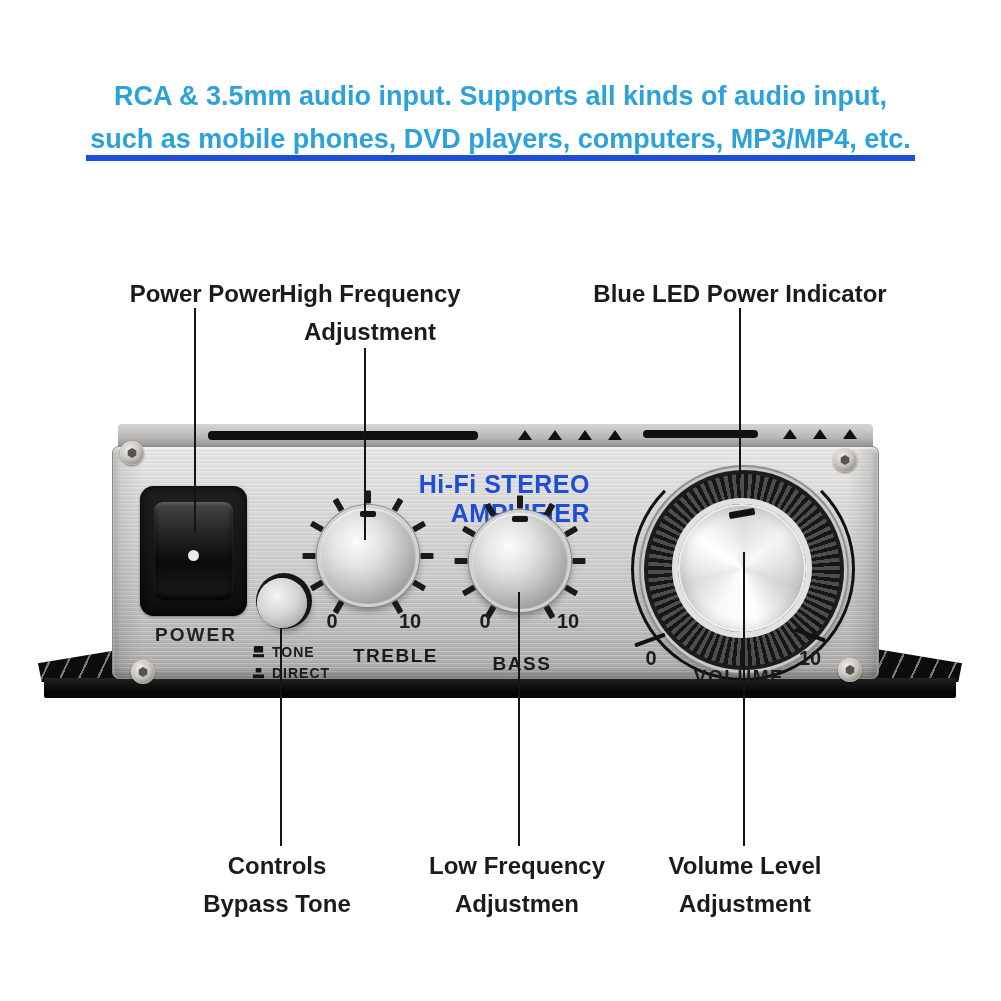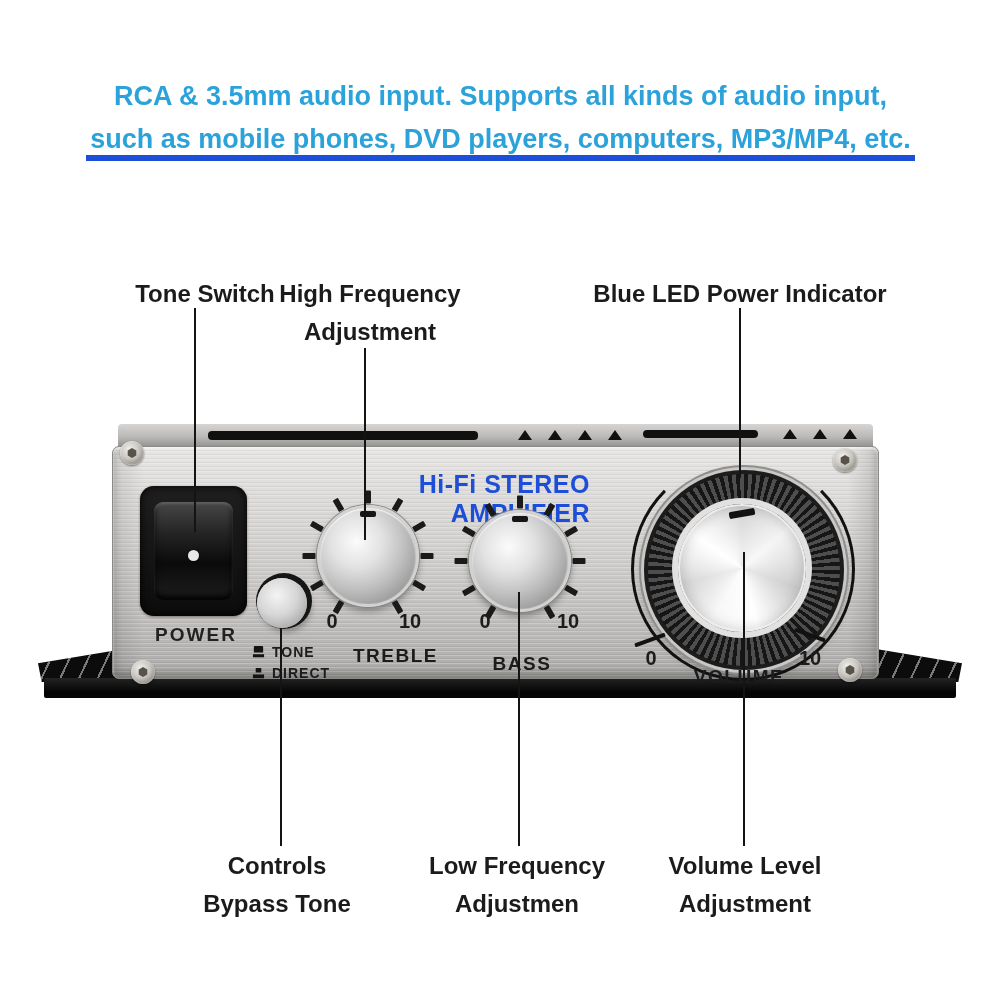--- a/index.html
+++ b/index.html
@@ -111,21 +111,21 @@
 </style>
 </head>
 <body>
 
 <div class="header">
   <div class="h-line">RCA &amp; 3.5mm audio input. Supports all kinds of audio input,</div>
   <div class="h-line"><span class="underlined">such as mobile phones, DVD players, computers, MP3/MP4, etc.</span></div>
 </div>
 
 <div class="callout" style="left:105px; top:275px; width:200px;">
-  <div>Tone Switch</div>
+  <div>Power Power</div>
 </div>
 <div class="callout" style="left:270px; top:275px; width:200px;">
   <div>High Frequency</div>
   <div>Adjustment</div>
 </div>
 <div class="callout" style="left:590px; top:275px; width:300px;">
   <div>Blue LED Power Indicator</div>
 </div>
 
 <div>

